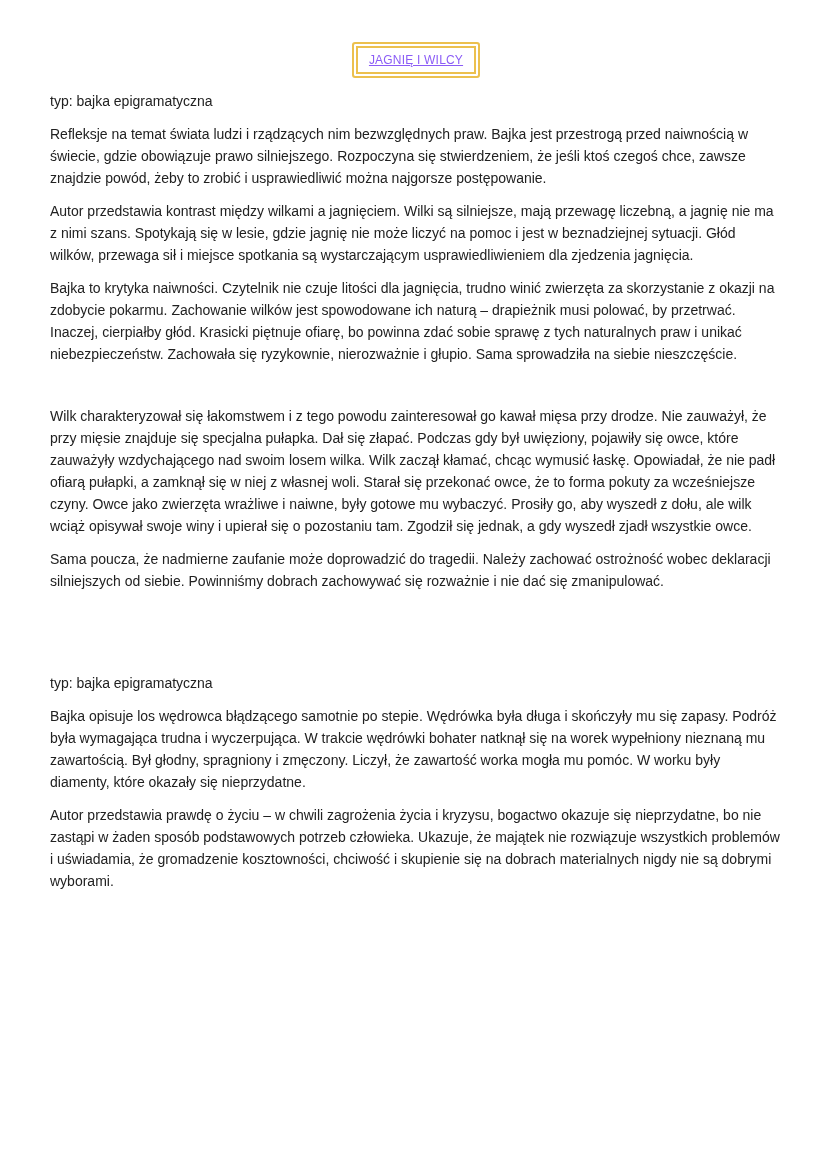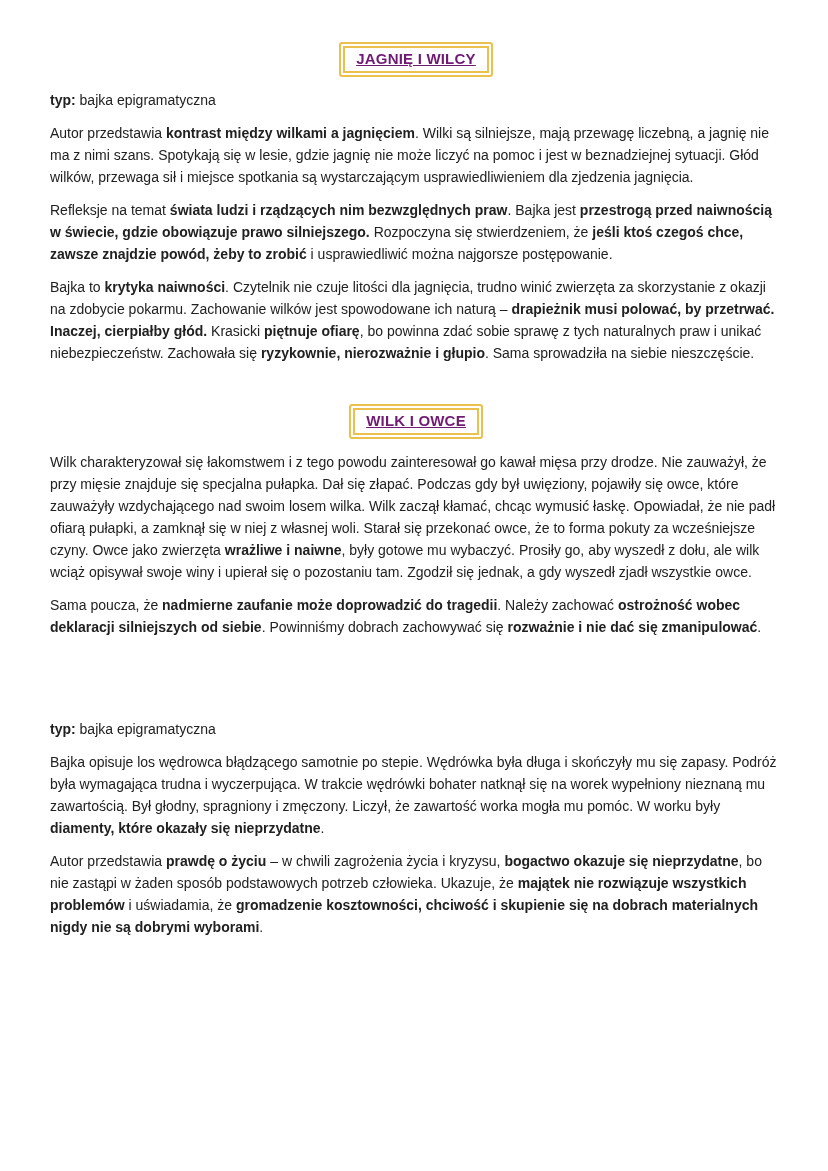--- a/index.html
+++ b/index.html
@@ -26,66 +26,61 @@
   }
   .title-box{
     display:inline-block;
     background:#ffffff;
     border:2px solid var(--box-border);
     box-shadow: inset 0 0 0 2px #ffffff, inset 0 0 0 4px var(--box-border);
     border-radius:3px;
     padding:6px 15px 7px 15px;
   }
   .title-text{
-    font-weight:700;
-    font-size:15px;
+    font-weight:400;
+    font-size:12px;
     line-height:17px;
     text-decoration:underline;
     letter-spacing:.2px;
-    color:#701a75;
+    color:#8b5cf6;
   }
   .typ{
     margin:0 0 11px 0;
     font-size:14px;
     line-height:22px;
   }
   .para{
     margin:0 0 11px 0;
     font-size:14px;
     line-height:22px;
     text-align:left;
   }
-  .para b, .typ b{ font-weight:700; }
+  .para b, .typ b{ font-weight:400; }
   .section{ margin:0; }
   .section.gap-medium{ margin-top:40px; }
   .section.gap-large{ margin-top:80px; }
 </style>
 </head>
 <body>
 
 <div class="page">
 
   <section class="section">
     <div class="title-row">
       <div class="title-box">
         <span class="title-text">JAGNIĘ I WILCY</span>
       </div>
     </div>
     <p class="typ"><b>typ:</b> <span>bajka epigramatyczna</span></p>
+    <p class="para"><span>Refleksje na temat </span><b>świata ludzi i rządzących nim bezwzględnych praw</b><span>. Bajka jest </span><b>przestrogą przed naiwnością w świecie, gdzie obowiązuje prawo silniejszego.</b><span> Rozpoczyna się stwierdzeniem, że </span><b>jeśli ktoś czegoś chce, zawsze znajdzie powód, żeby to zrobić</b><span> i usprawiedliwić można najgorsze postępowanie.</span></p>
     <p class="para"><span>Autor przedstawia </span><b>kontrast między wilkami a jagnięciem</b><span>. Wilki są silniejsze, mają przewagę liczebną, a jagnię nie ma z nimi szans. Spotykają się w lesie, gdzie jagnię nie może liczyć na pomoc i jest w beznadziejnej sytuacji. Głód wilków, przewaga sił i miejsce spotkania są wystarczającym usprawiedliwieniem dla zjedzenia jagnięcia.</span></p>
-    <p class="para"><span>Refleksje na temat </span><b>świata ludzi i rządzących nim bezwzględnych praw</b><span>. Bajka jest </span><b>przestrogą przed naiwnością w świecie, gdzie obowiązuje prawo silniejszego.</b><span> Rozpoczyna się stwierdzeniem, że </span><b>jeśli ktoś czegoś chce, zawsze znajdzie powód, żeby to zrobić</b><span> i usprawiedliwić można najgorsze postępowanie.</span></p>
     <p class="para"><span>Bajka to </span><b>krytyka naiwności</b><span>. Czytelnik nie czuje litości dla jagnięcia, trudno winić zwierzęta za skorzystanie z okazji na zdobycie pokarmu. Zachowanie wilków jest spowodowane ich naturą – </span><b>drapieżnik musi polować, by przetrwać. Inaczej, cierpiałby głód.</b><span> Krasicki </span><b>piętnuje ofiarę</b><span>, bo powinna zdać sobie sprawę z tych naturalnych praw i unikać niebezpieczeństw. Zachowała się </span><b>ryzykownie, nierozważnie i głupio</b><span>. Sama sprowadziła na siebie nieszczęście.</span></p>
   </section>
 
   <section class="section gap-medium">
-    <div class="title-row">
-      <div class="title-box">
-        <span class="title-text">WILK I OWCE</span>
-      </div>
-    </div>
     <p class="para"><span>Wilk charakteryzował się łakomstwem i z tego powodu zainteresował go kawał mięsa przy drodze. Nie zauważył, że przy mięsie znajduje się specjalna pułapka. Dał się złapać. Podczas gdy był uwięziony, pojawiły się owce, które zauważyły wzdychającego nad swoim losem wilka. Wilk zaczął kłamać, chcąc wymusić łaskę. Opowiadał, że nie padł ofiarą pułapki, a zamknął się w niej z własnej woli. Starał się przekonać owce, że to forma pokuty za wcześniejsze czyny. Owce jako zwierzęta </span><b>wrażliwe i naiwne</b><span>, były gotowe mu wybaczyć. Prosiły go, aby wyszedł z dołu, ale wilk wciąż opisywał swoje winy i upierał się o pozostaniu tam. Zgodził się jednak, a gdy wyszedł zjadł wszystkie owce.</span></p>
     <p class="para"><span>Sama poucza, że </span><b>nadmierne zaufanie może doprowadzić do tragedii</b><span>. Należy zachować </span><b>ostrożność wobec deklaracji silniejszych od siebie</b><span>. Powinniśmy dobrach zachowywać się </span><b>rozważnie i nie dać się zmanipulować</b><span>.</span></p>
   </section>
 
   <section class="section gap-large">
     <p class="typ"><b>typ:</b> <span>bajka epigramatyczna</span></p>
     <p class="para"><span>Bajka opisuje los wędrowca błądzącego samotnie po stepie. Wędrówka była długa i skończyły mu się zapasy. Podróż była wymagająca trudna i wyczerpująca. W trakcie wędrówki bohater natknął się na worek wypełniony nieznaną mu zawartością. Był głodny, spragniony i zmęczony. Liczył, że zawartość worka mogła mu pomóc. W worku były </span><b>diamenty, które okazały się nieprzydatne</b><span>.</span></p>
     <p class="para"><span>Autor przedstawia </span><b>prawdę o życiu</b><span> – w chwili zagrożenia życia i kryzysu, </span><b>bogactwo okazuje się nieprzydatne</b><span>, bo nie zastąpi w żaden sposób podstawowych potrzeb człowieka. Ukazuje, że </span><b>majątek nie rozwiązuje wszystkich problemów</b><span> i uświadamia, że </span><b>gromadzenie kosztowności, chciwość i skupienie się na dobrach materialnych nigdy nie są dobrymi wyborami</b><span>.</span></p>
   </section>
 

